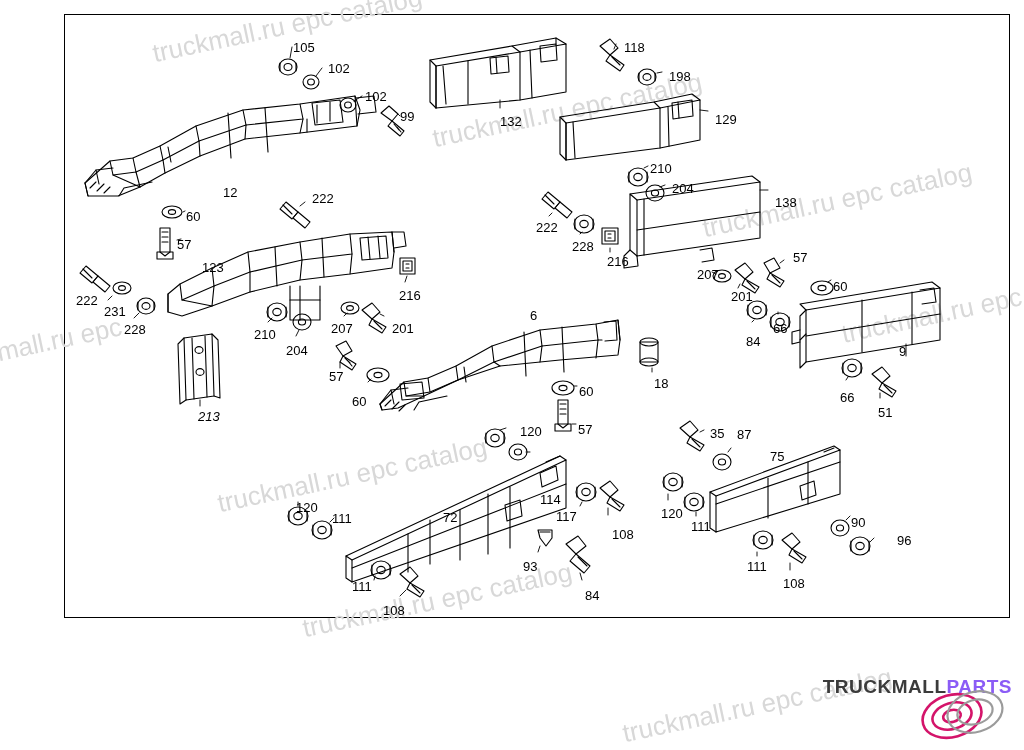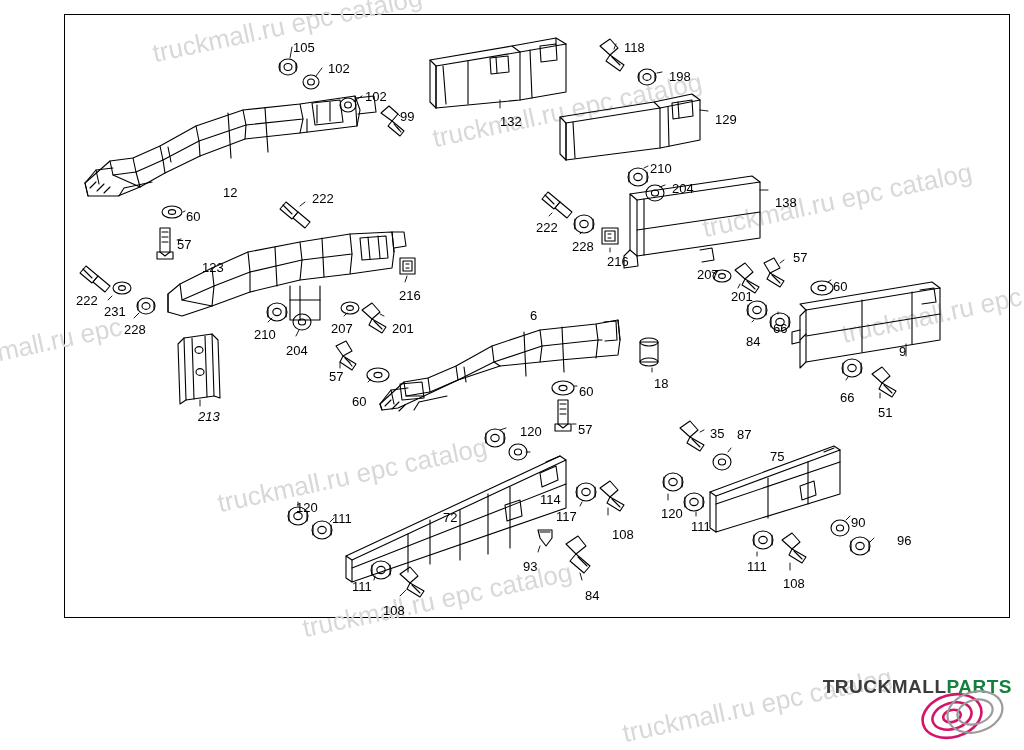--- a/index.html
+++ b/index.html
@@ -60,21 +60,21 @@
   .logo-text {
     position: absolute;
     right: 12px;
     bottom: 52px;
     font-size: 19px;
     font-weight: bold;
     letter-spacing: 0.5px;
     white-space: nowrap;
   }
   .logo-text .t1 { color: #3b3b3b; }
-  .logo-text .t2 { color: #15803d; }
+  .logo-text .t2 { color: #8b5cf6; }
 </style>
 </head>
 <body>
 
 <div id="stage">
 
   <div class="frame"></div>
 
   <div id="watermarks">
       <div class="wm" style="left: 150px; top: 10px; transform: rotate(-12deg); color: rgb(216, 216, 216);">truckmall.ru epc catalog</div>

